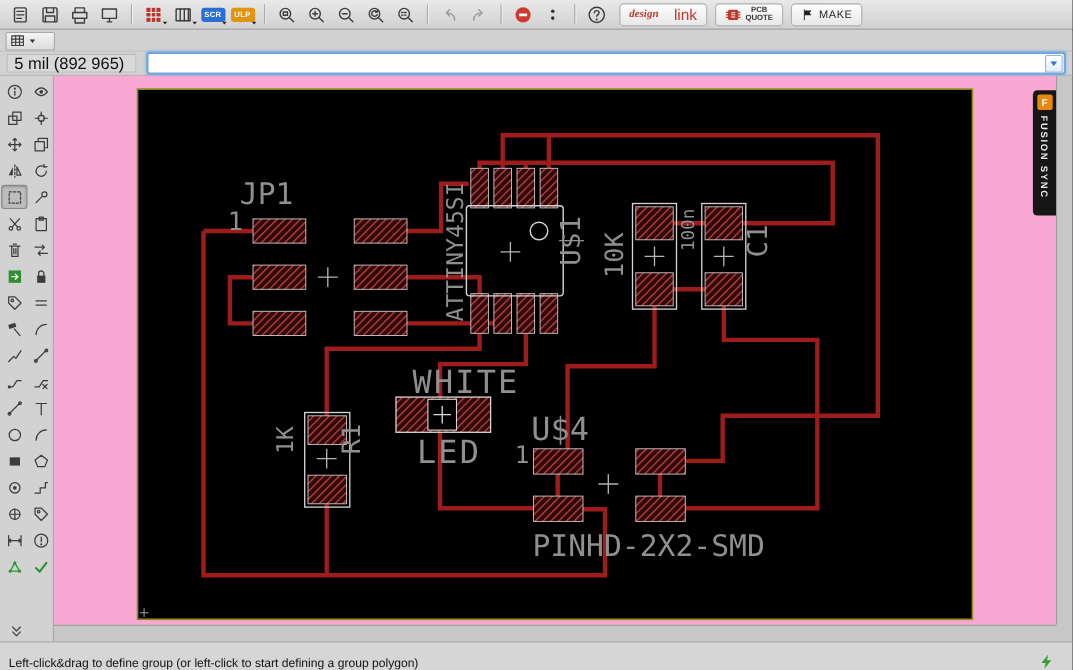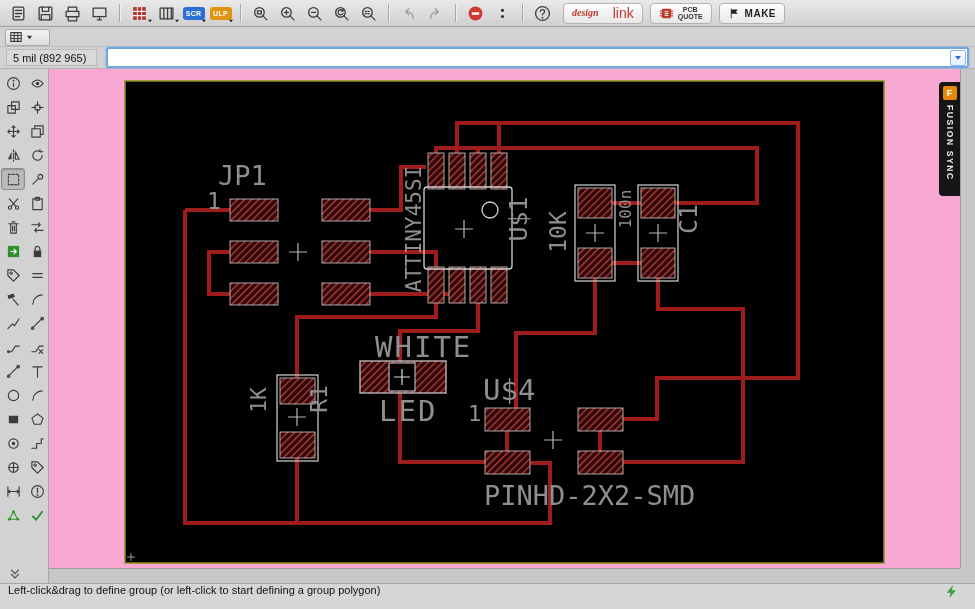--- a/index.html
+++ b/index.html
@@ -20,32 +20,32 @@
         display:flex;align-items:center;justify-content:center;padding:0 2px;letter-spacing:.3px}
   .crt{position:absolute;right:-1px;bottom:1px}
   .wbtn{height:21px;background:linear-gradient(#fefefe,#e7e7e7);border:1px solid #b2b2b2;border-radius:4px;
         display:flex;align-items:center;gap:4px;padding:0 8px;margin-left:7px;cursor:default;
         font-family:"Liberation Sans",sans-serif}
   .dlwrap{display:flex;flex-direction:row;line-height:8px;align-items:flex-start}
   .dl1{color:#c0392b;font-style:italic;font-size:10px;font-weight:bold;font-family:"Liberation Serif",serif}
   .dl2{color:#c0392b;font-size:14px;margin-left:14px}
   .pqwrap{display:flex;flex-direction:column;line-height:7.5px}
   .pq1,.pq2{font-size:7px;font-weight:bold;color:#333}
-  .mk{font-size:10px;font-weight:bold;color:#222;letter-spacing:.5px}
+  .mk{font-size:10px;font-weight:normal;color:#222;letter-spacing:.5px}
 
   
   .row2{position:absolute;top:28px;left:0;right:0;height:19px;box-sizing:border-box;background:#d2d2d2;
         border-bottom:1px solid #bcbcbc;display:flex;align-items:center;padding:0 5px}
   .gridbtn{width:37px;height:15px;display:flex;align-items:center;gap:3px;cursor:default;
         background:linear-gradient(#f4f4f4,#dcdcdc);border:1px solid #a9a9a9;border-radius:2px;padding:0 3px}
 
   
   .row3{position:absolute;top:47px;left:0;right:0;height:22px;box-sizing:border-box;background:#d2d2d2;
         border-bottom:1px solid #b0b0b0;display:flex;align-items:center;padding:0 6px;gap:9px}
-  .coords{font-size:11px;color:#101010;background:#d9d9d9;border:1px solid #bbb;
+  .coords{font-size:15px;color:#101010;background:#d9d9d9;border:1px solid #bbb;
         padding:1px 10px 1px 6px;height:17px;line-height:15px;box-sizing:border-box;white-space:nowrap}
   .cmdwrap{position:relative;flex:1;display:flex;align-items:center}
   .cmd{flex:1;height:17px;border:2px solid #6fa6e2;border-radius:3px;background:#fff;outline:none;
         box-shadow:0 0 3px #86b7ec;padding:0 20px 0 5px;font-size:11px;font-family:"Liberation Sans",sans-serif}
   .cmdcaret{position:absolute;right:3px;width:14px;height:14px;display:flex;align-items:center;justify-content:center;
         background:linear-gradient(#fff,#e4eefb);border:1px solid #8fb6e6;border-radius:2px;cursor:default}
 
   
   .palette{position:absolute;left:0;top:69px;bottom:26px;width:49px;box-sizing:border-box;background:#d2d2d2;
         border-right:1px solid #a5a5a5;display:flex;flex-direction:column;justify-content:space-between;
@@ -67,21 +67,21 @@
   .scorner{position:absolute;right:0;bottom:26px;width:15px;height:15px;background:#c7c7c7}
   .fusion{position:absolute;right:15px;top:82px;width:21px;height:110px;background:#161616;
         border-radius:4px 0 0 4px;display:flex;flex-direction:column;align-items:center;
         padding-top:4px;gap:5px;z-index:6;cursor:default}
   .flogo{width:14px;height:14px;background:#e8890c;border-radius:2px;color:#fff;font-size:9px;font-weight:bold;
         display:flex;align-items:center;justify-content:center}
   .ftxt{writing-mode:vertical-rl;color:#ececec;font-size:8.5px;font-weight:bold;letter-spacing:1.6px;white-space:nowrap}
 
   
   .status{position:absolute;left:0;right:0;bottom:0;height:26px;box-sizing:border-box;background:#d6d6d6;
-        border-top:1px solid #a6a6a6;display:flex;align-items:flex-start;justify-content:space-between;
+        border-top:1px solid #a6a6a6;display:flex;align-items:flex-end;justify-content:space-between;
         padding:0 16px 0 8px;font-size:11px;color:#111}
 
   
   .board-label{font-family:"DejaVu Sans Mono",monospace;fill:#8f8f8f}
 </style>
 </head>
 <body>
 
 <svg width="0" height="0" style="position:absolute" aria-hidden="true">
 <defs>

